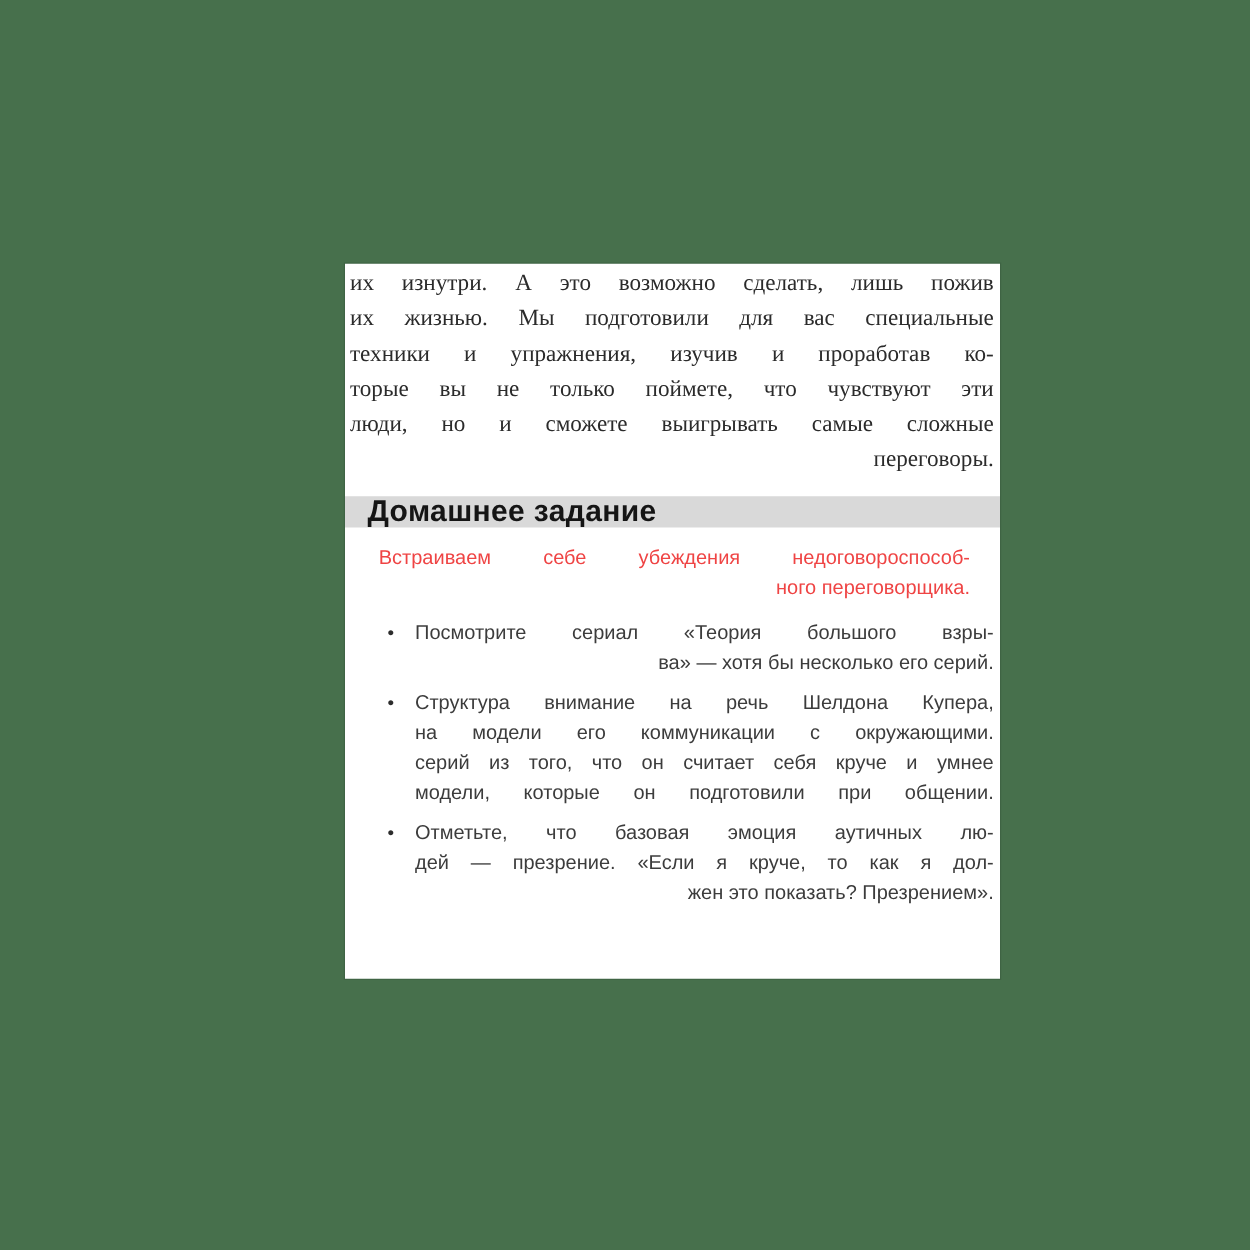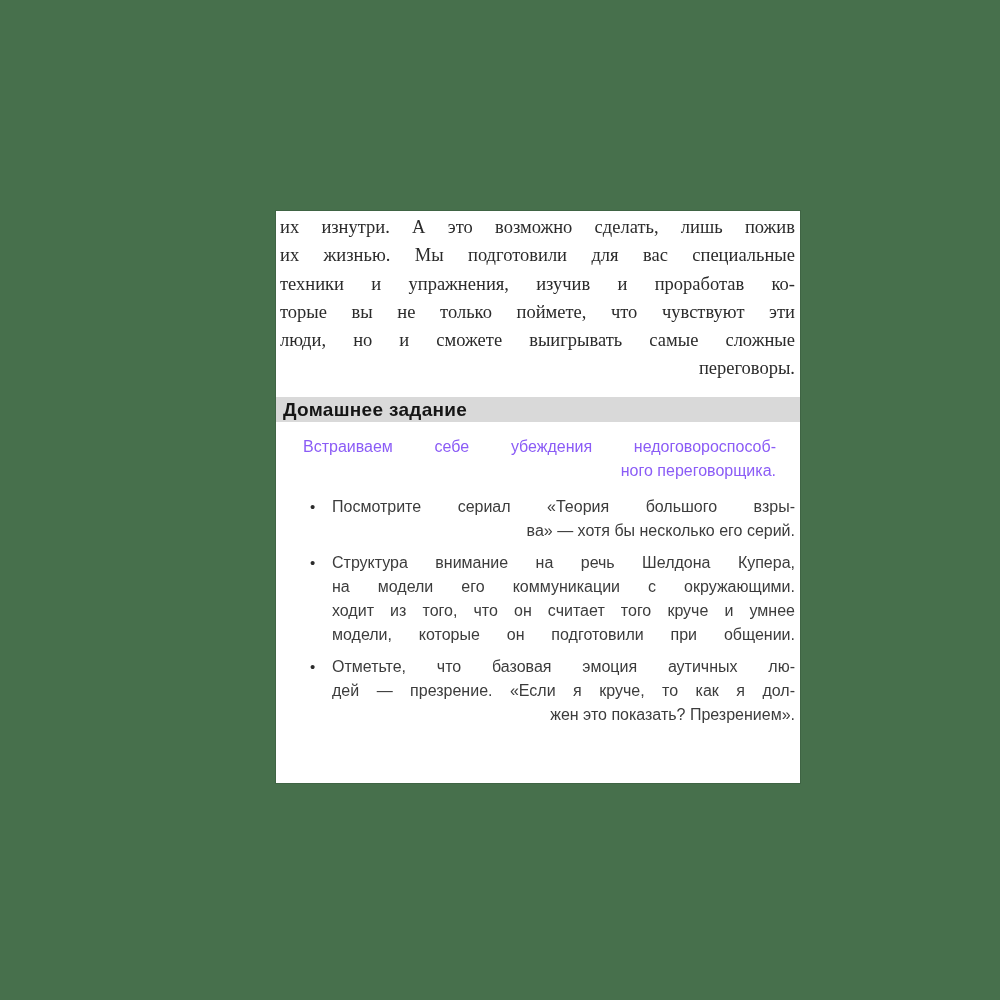--- a/index.html
+++ b/index.html
@@ -27,34 +27,34 @@
     color: #2b2b2b;
   }
   
   .heading-bar {
     margin-top: 14px;
     height: 25px;
     background: #d9d9d9;
   }
   .heading-bar .heading-text {
     display: block;
-    padding-left: 7px;
+    padding-left: 18px;
     font-family: "Liberation Sans", sans-serif;
     font-weight: bold;
-    font-size: 19px;
+    font-size: 24px;
     line-height: 25px;
     letter-spacing: 0.3px;
     color: #151515;
   }
   
   .lead {
     margin: 13px 24px 0 27px;
     font-size: 16px;
     line-height: 24px;
-    color: #8b5cf6;
+    color: #ef4444;
   }
   .bullets { margin-top: 12px; }
   .bullet {
     position: relative;
     margin: 0 5px 8px 56px;
     font-size: 16px;
     line-height: 24px;
     color: #3c3c3c;
   }
   .bullet .marker {
@@ -96,21 +96,21 @@
     <div class="bullet">
       <span class="marker">•</span>
       <div class="jl">Посмотрите сериал «Теория большого взры-</div>
       <div class="ll">ва» — хотя бы несколько его серий.</div>
     </div>
 
     <div class="bullet">
       <span class="marker">•</span>
       <div class="jl">Структура внимание на речь Шелдона Купера,</div>
       <div class="jl">на модели его коммуникации с окружающими.</div>
-      <div class="jl">ходит из того, что он считает того круче и умнее</div>
+      <div class="jl">серий из того, что он считает себя круче и умнее</div>
       <div class="jl">модели, которые он подготовили при общении.</div>
     </div>
 
     <div class="bullet">
       <span class="marker">•</span>
       <div class="jl">Отметьте, что базовая эмоция аутичных лю-</div>
       <div class="jl">дей — презрение. «Если я круче, то как я дол-</div>
       <div class="ll">жен это показать? Презрением».</div>
     </div>
 

